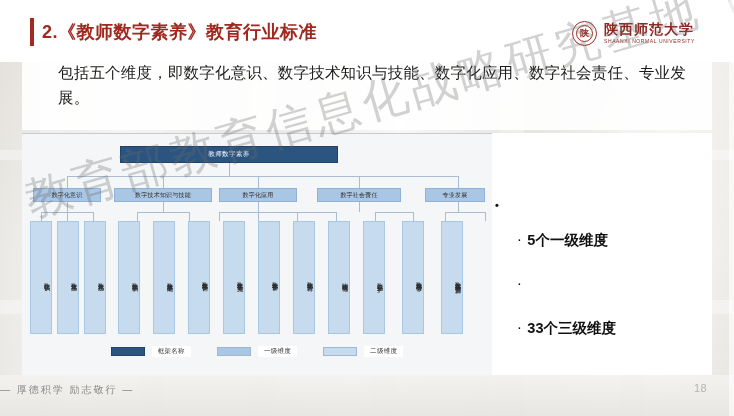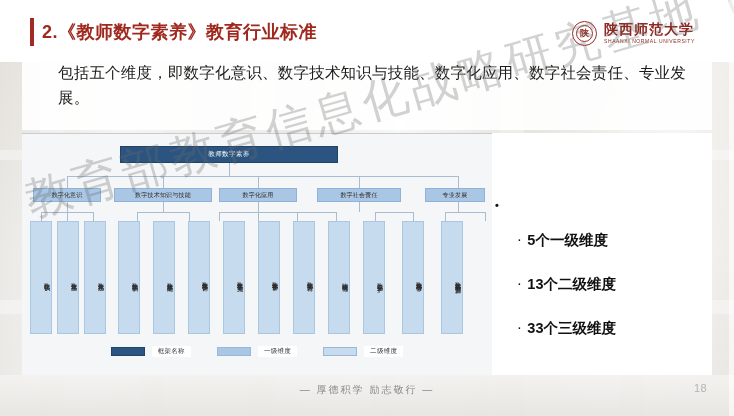--- a/index.html
+++ b/index.html
@@ -271,21 +271,21 @@
   .footer-bg {
     position: absolute;
     left: 0; top: 375px;
     width: 734px; height: 41px;
     background: linear-gradient(180deg, rgba(244,243,241,.9), rgba(232,230,226,.95));
   }
   .footer-motto {
     position: absolute;
     left: 0; top: 383px;
     width: 734px;
-    text-align: center;
+    text-align: left;
     font-size: 10px;
     color: #8a8a8a;
     letter-spacing: 2px;
   }
   .page-num {
     position: absolute;
     left: 694px; top: 382px;
     font-size: 11px;
     color: #b4b4b4;
     letter-spacing: .5px;
@@ -411,21 +411,20 @@
     <div class="bullet-main">
       <span class="dot">•</span>
     </div>
     <div class="sub-list">
       <div class="sub-item">
         <span class="dot">·</span>
         <span>5个一级维度</span>
       </div>
       <div class="sub-item">
         <span class="dot">·</span>
-        <span>13个二级维度</span>
       </div>
       <div class="sub-item">
         <span class="dot">·</span>
         <span>33个三级维度</span>
       </div>
     </div>
   </div>
 
   <div class="watermark">教育部教育信息化战略研究基地（华中）</div>
 

